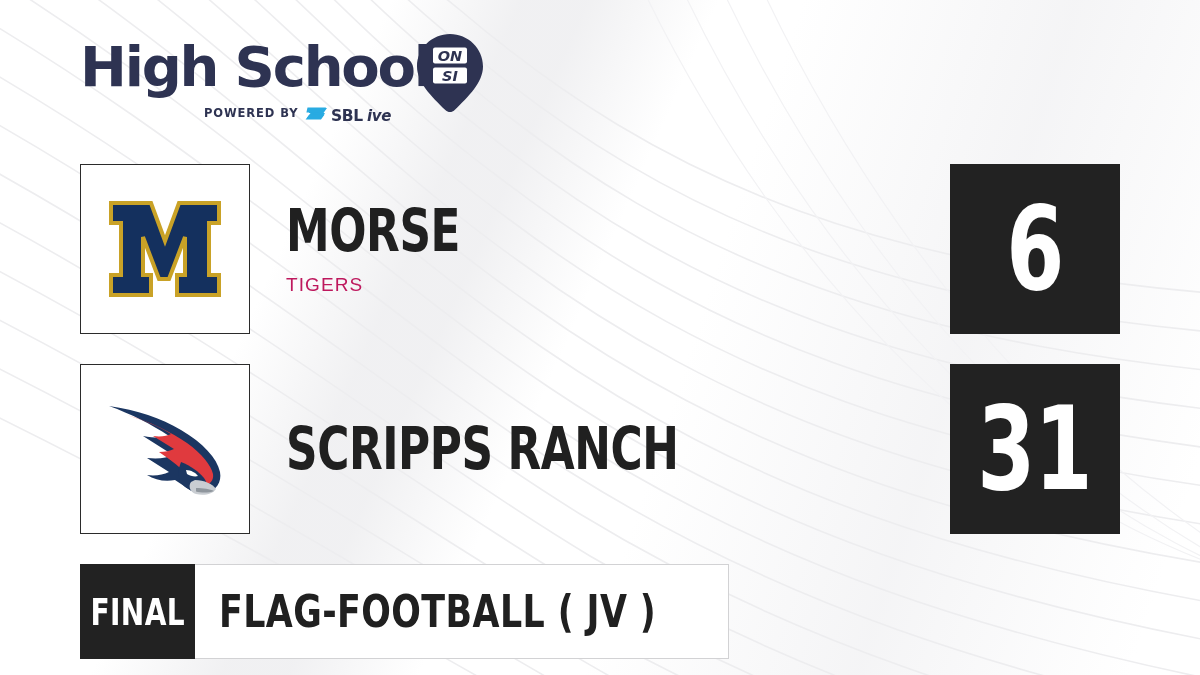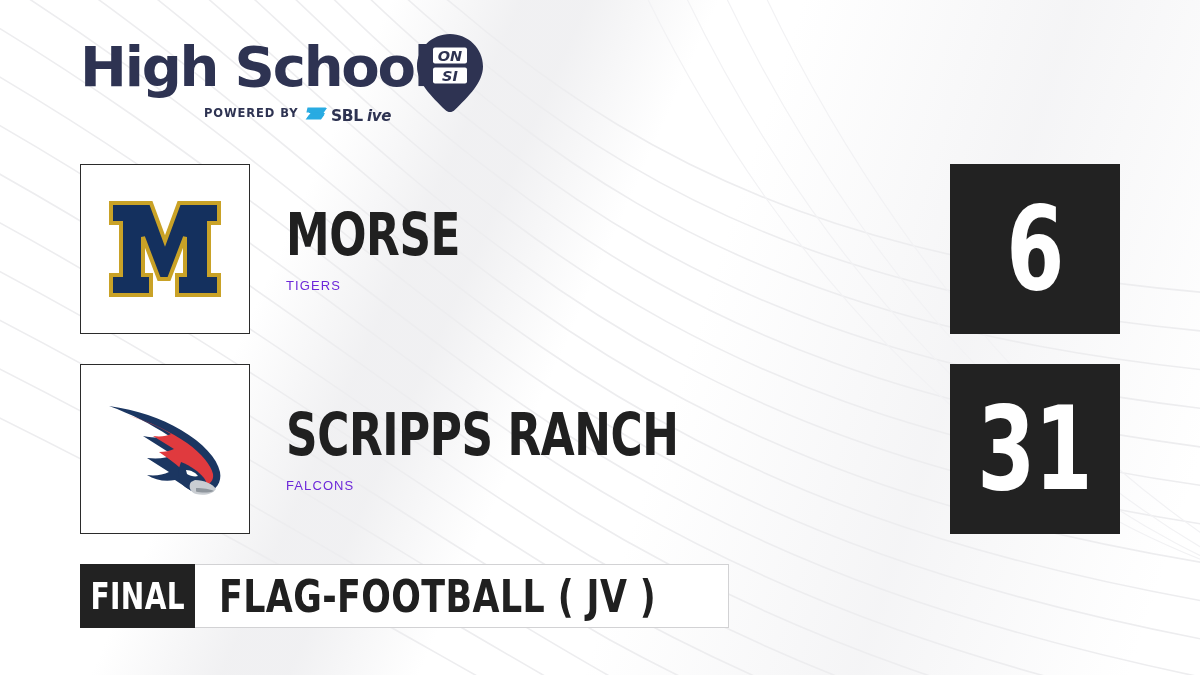--- a/index.html
+++ b/index.html
@@ -88,23 +88,23 @@
     letter-spacing:-0.5px;
     color:#202020;
     transform:scaleX(.84);
     transform-origin:left center;
     white-space:nowrap;
   }
   .team-mascot{
     margin-top:14px;
     font-family:"Liberation Sans", sans-serif;
     font-weight:400;
-    font-size:13px;
+    font-size:19px;
     letter-spacing:1.1px;
-    color:#6d28d9;
+    color:#be185d;
     white-space:nowrap;
   }
 
   .score-box{
     position:absolute; left:870px; top:0;
     width:170px; height:170px;
     background:#222222;
     display:flex; align-items:center; justify-content:center;
   }
   .score-value{
@@ -114,21 +114,21 @@
     line-height:116px;
     color:#ffffff;
     transform:scaleX(.80);
     transform-origin:center center;
     letter-spacing:-1px;
   }
 
   
   .status-bar{
     position:absolute; left:80px; top:564px;
-    height:64px; width:600px;
+    height:95px; width:600px;
     display:flex; align-items:stretch;
   }
   .status-final{
     width:148px;
     background:#222222;
     display:flex; align-items:center; justify-content:center;
   }
   .status-final-label{
     font-family:"DejaVu Sans Condensed","DejaVu Sans", sans-serif;
     font-weight:700;
@@ -264,21 +264,20 @@
           <path d="M83,74 C 88,74 93,77 95,80 C 92,81 87,80 84,78 Z" fill="#ffffff"></path>
 
           <path d="M92,84 C 101,84 110,88 113,93 C 110,98 101,100 93,98 C 87,96.5 85,90 88,86 Z" fill="#c9cdd2"></path>
           <path d="M93,92 C 100,92 107,93 111,95 C 106,97 98,97 93,95.5 Z" fill="#8f969d"></path>
         </svg>
       </span>
     </div>
 
     <div class="team-text">
       <div class="team-name">SCRIPPS RANCH</div>
-      <div class="team-mascot">FALCONS</div>
     </div>
 
     <div class="score-box">
       <span class="score-value">31</span>
     </div>
   </div>
 
   <div class="status-bar">
     <div class="status-final">
       <span class="status-final-label">FINAL</span>

